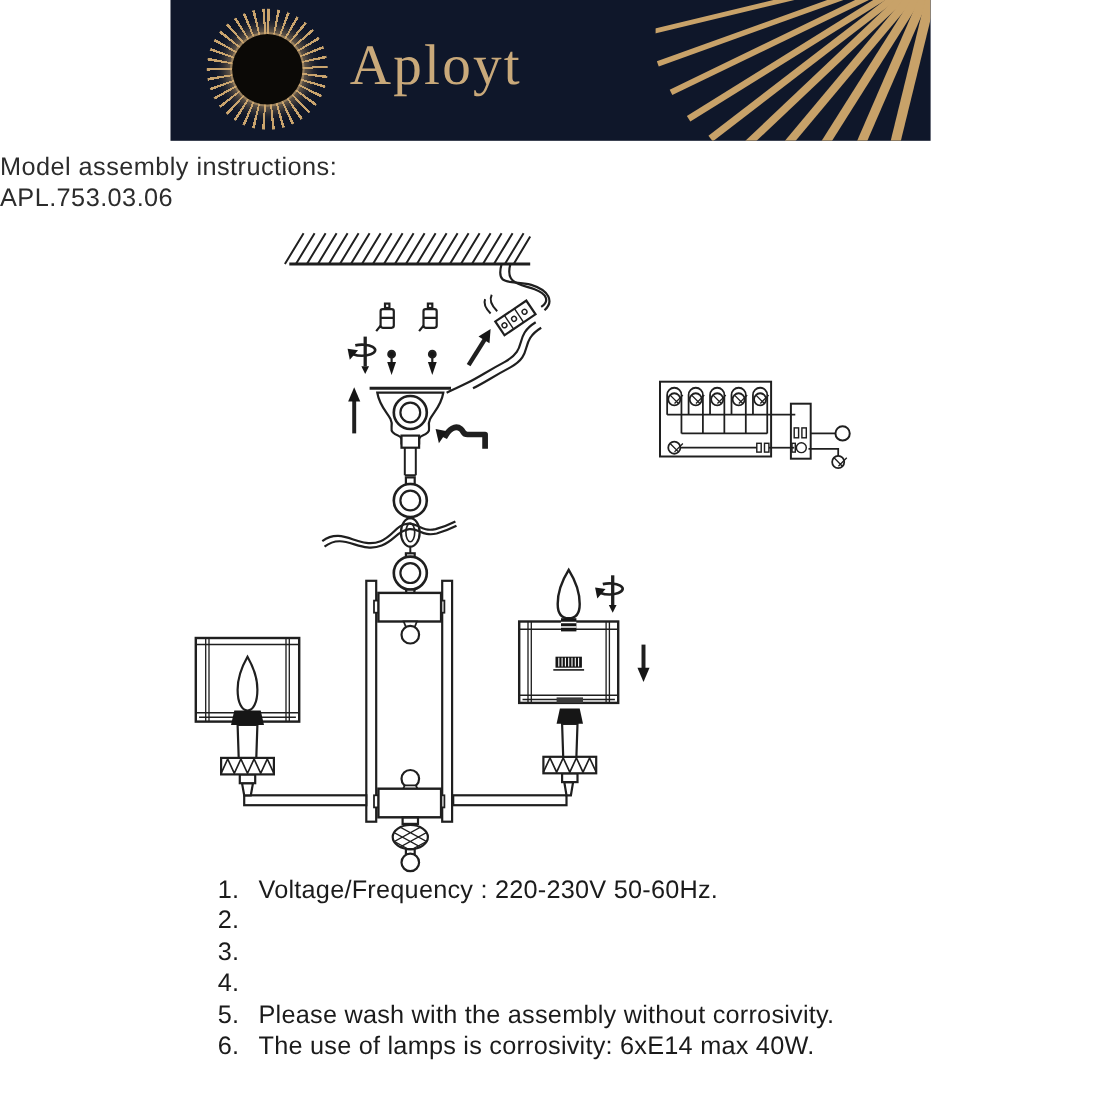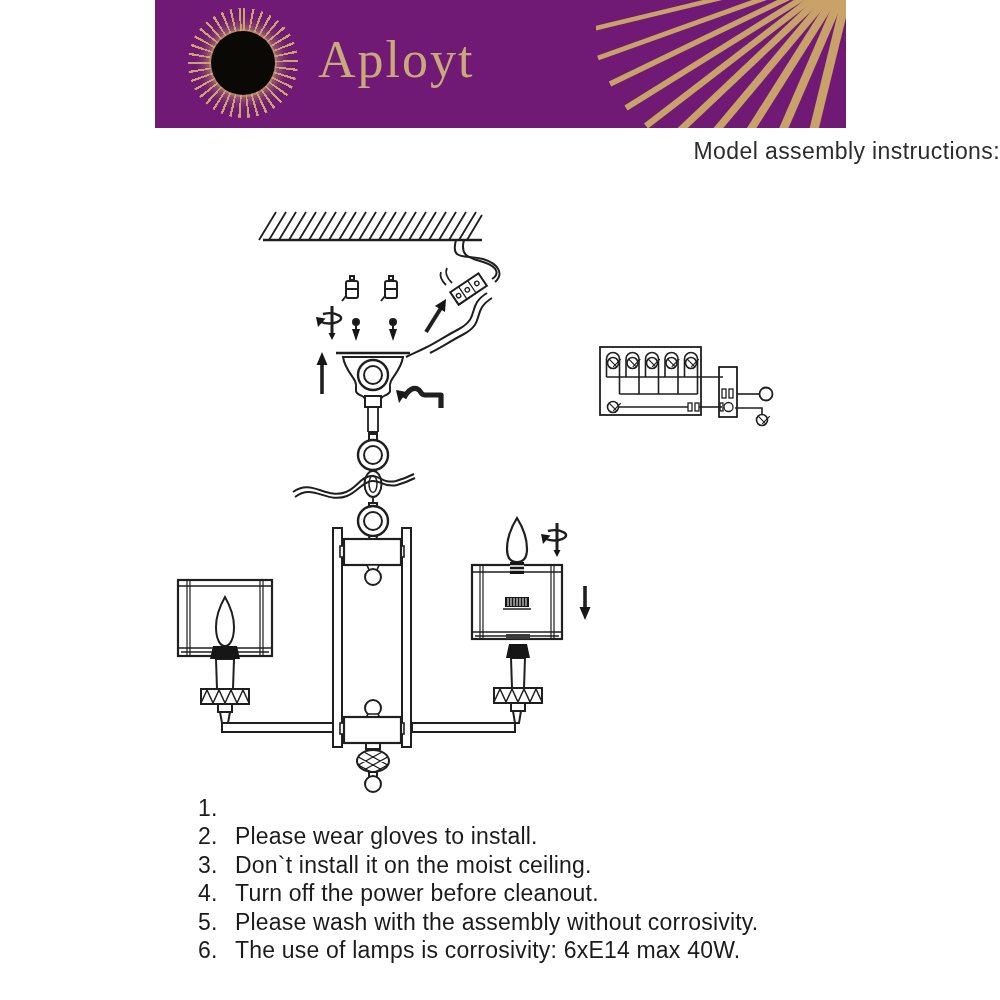--- a/index.html
+++ b/index.html
@@ -1,33 +1,33 @@
 <!DOCTYPE html>
 <html><head>
 <meta charset="utf-8">
 <style>
   html,body{margin:0;padding:0;background:#ffffff;}
   body{width:1000px;height:1000px;position:relative;overflow:hidden;
        font-family:"Liberation Sans", sans-serif;color:#1e1e1e;}
 
   
   .brand-header{position:absolute;left:155px;top:0;width:691px;height:128px;
-                background:#701a75;overflow:hidden;}
+                background:#0f172a;overflow:hidden;}
   .sunburst{position:absolute;left:33px;top:8px;width:110px;height:110px;border-radius:50%;
             background:repeating-conic-gradient(#c9a46e 0deg 2.6deg, transparent 2.6deg 9.6deg);}
   .sunburst-core{position:absolute;left:56px;top:31px;width:64px;height:64px;border-radius:50%;
                  background:#0b0906;
                  box-shadow:0 0 0 2px rgba(206,168,112,.45), 0 0 12px 5px rgba(206,168,112,.65);}
   .brand-name{position:absolute;left:163px;top:30px;
               font-family:"Liberation Serif", serif;font-weight:400;
               font-size:52px;letter-spacing:2px;color:#c9a97a;}
   .corner-rays{position:absolute;right:0;top:0;}
 
   
-  .page-title{position:absolute;left:0;top:137px;width:1000px;text-align:right;
+  .page-title{position:absolute;left:0;top:137px;width:1000px;text-align:left;
               font-size:23px;line-height:28px;color:#2c2c2c;letter-spacing:.4px;}
 
   
   .diagram{position:absolute;left:150px;top:195px;}
 
   
   .instructions{position:absolute;left:198px;top:794px;list-style:none;margin:0;padding:0;
                 font-size:23px;line-height:28.4px;color:#1b1b1b;letter-spacing:.2px;}
   .instructions li{display:flex;}
   .instructions .num{width:37px;flex:0 0 37px;}
@@ -50,20 +50,21 @@
       <line x1="258" y1="-34" x2="104" y2="150" stroke-width="7.5"></line>
       <line x1="258" y1="-34" x2="138" y2="156" stroke-width="8"></line>
       <line x1="258" y1="-34" x2="174" y2="160" stroke-width="8.5"></line>
       <line x1="258" y1="-34" x2="210" y2="162" stroke-width="9"></line>
     </g>
   </svg>
 </div>
 
 <div class="page-title">
   <div>Model assembly instructions:</div>
+  <div>APL.753.03.06</div>
 </div>
 
 <svg class="diagram" width="660" height="610" viewBox="150 195 660 610" stroke="#1f1f1f" fill="none" stroke-width="2">
 
   <defs>
     <g id="twist">
       <line x1="332" y1="306" x2="332" y2="333" stroke-width="3"></line>
       <polygon points="328.5,333 335.5,333 332,340" fill="#161616" stroke="none"></polygon>
       <path d="M321,322 A12,5 0 1 0 323,314" stroke-width="2.4"></path>
       <polygon points="316,317 325.5,318.5 318,327" fill="#161616" stroke="none"></polygon>
@@ -274,32 +275,30 @@
     <g>
       <circle cx="762" cy="420" r="5.5"></circle>
         <path d="M758.2,416.2 l7.6,7.6 M769.8,416.2 l-7.6,7.6" stroke-width="1.2"></path>
     </g>
   </g>
 </svg>
 
 <ol class="instructions">
   <li>
     <span class="num">1.</span>
+    <span>Voltage/Frequency : 220-230V 50-60Hz.</span>
   </li>
   <li>
     <span class="num">2.</span>
-    <span>Please wear gloves to install.</span>
   </li>
   <li>
     <span class="num">3.</span>
-    <span>Don`t install it on the moist ceiling.</span>
   </li>
   <li>
     <span class="num">4.</span>
-    <span>Turn off the power before cleanout.</span>
   </li>
   <li>
     <span class="num">5.</span>
     <span>Please wash with the assembly without corrosivity.</span>
   </li>
   <li>
     <span class="num">6.</span>
     <span>The use of lamps is corrosivity: 6xE14 max 40W.</span>
   </li>
 </ol>

